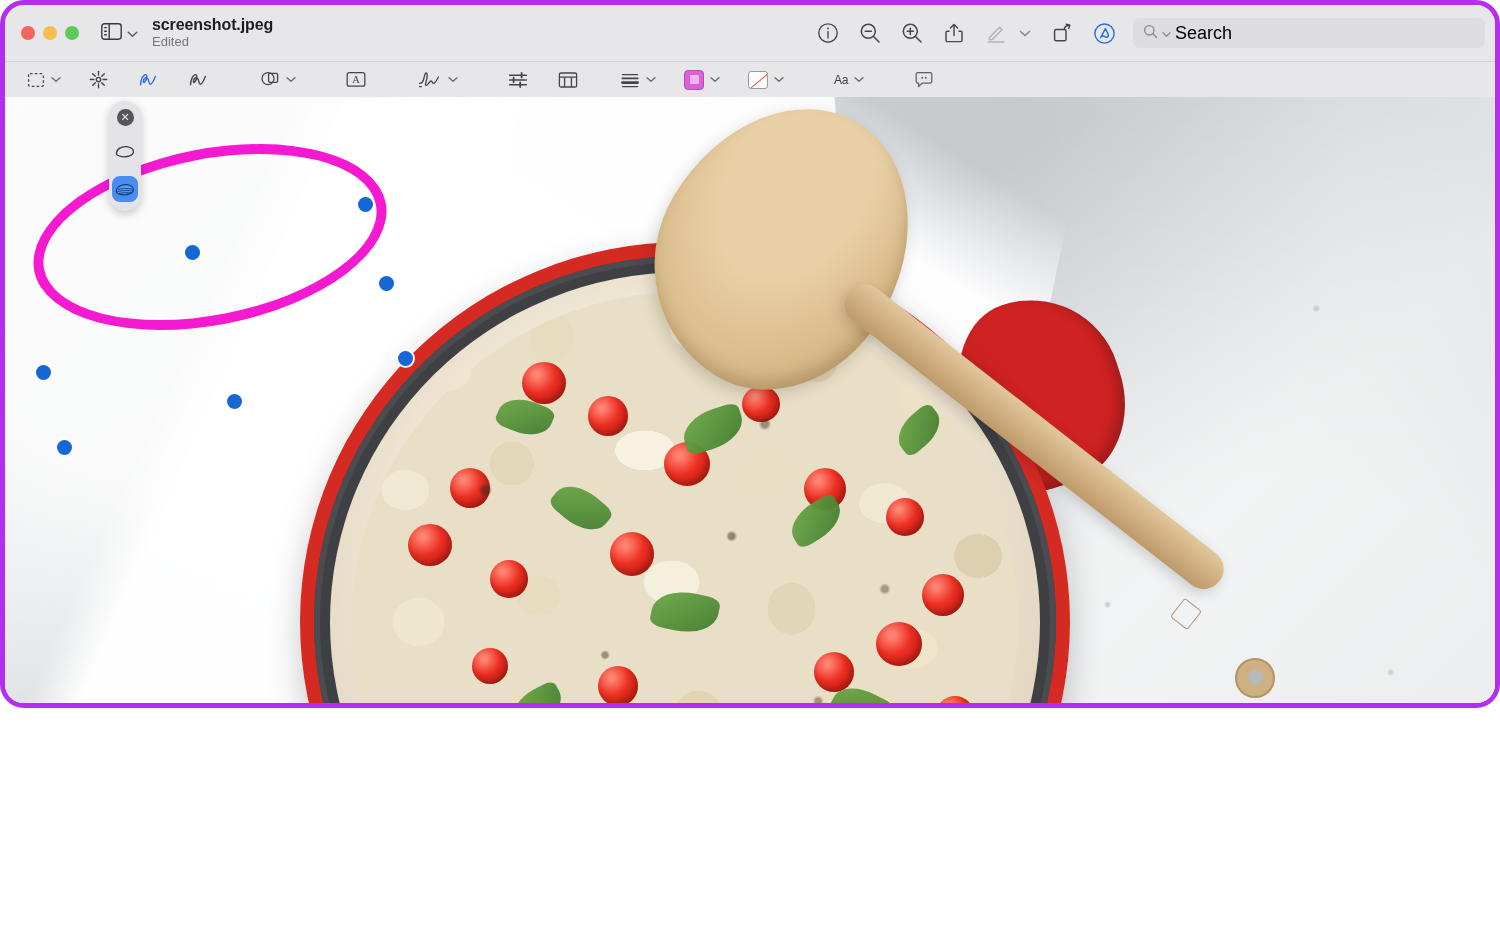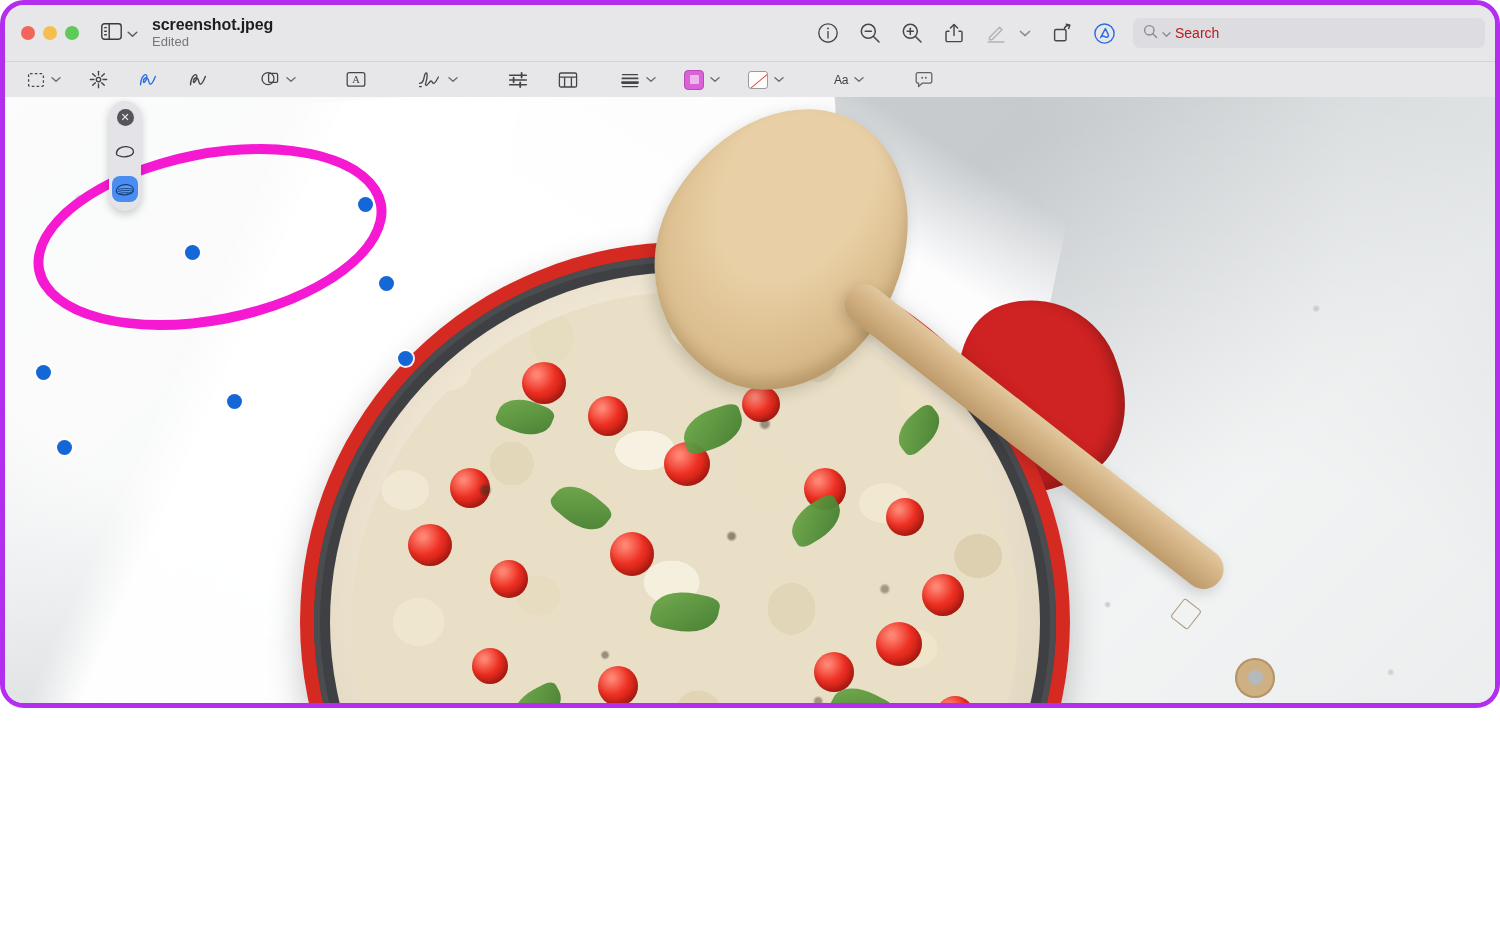--- a/index.html
+++ b/index.html
@@ -104,22 +104,22 @@
     height: 30px;
     background: #dcdce1;
     border-radius: 7px;
     display: flex;
     align-items: center;
     padding: 0 10px;
     box-sizing: border-box;
     gap: 4px;
   }
   #search-field .sf-text {
-    font-size: 14px;
-    color: #b91c1c;
+    font-size: 18px;
+    color: #000000;
     text-align: right;
   }
 
   
   #markup-toolbar {
     position: relative;
     height: 36px;
     background: #e7e7ea;
     border-top: 1px solid #d2d2d7;
     display: flex;

